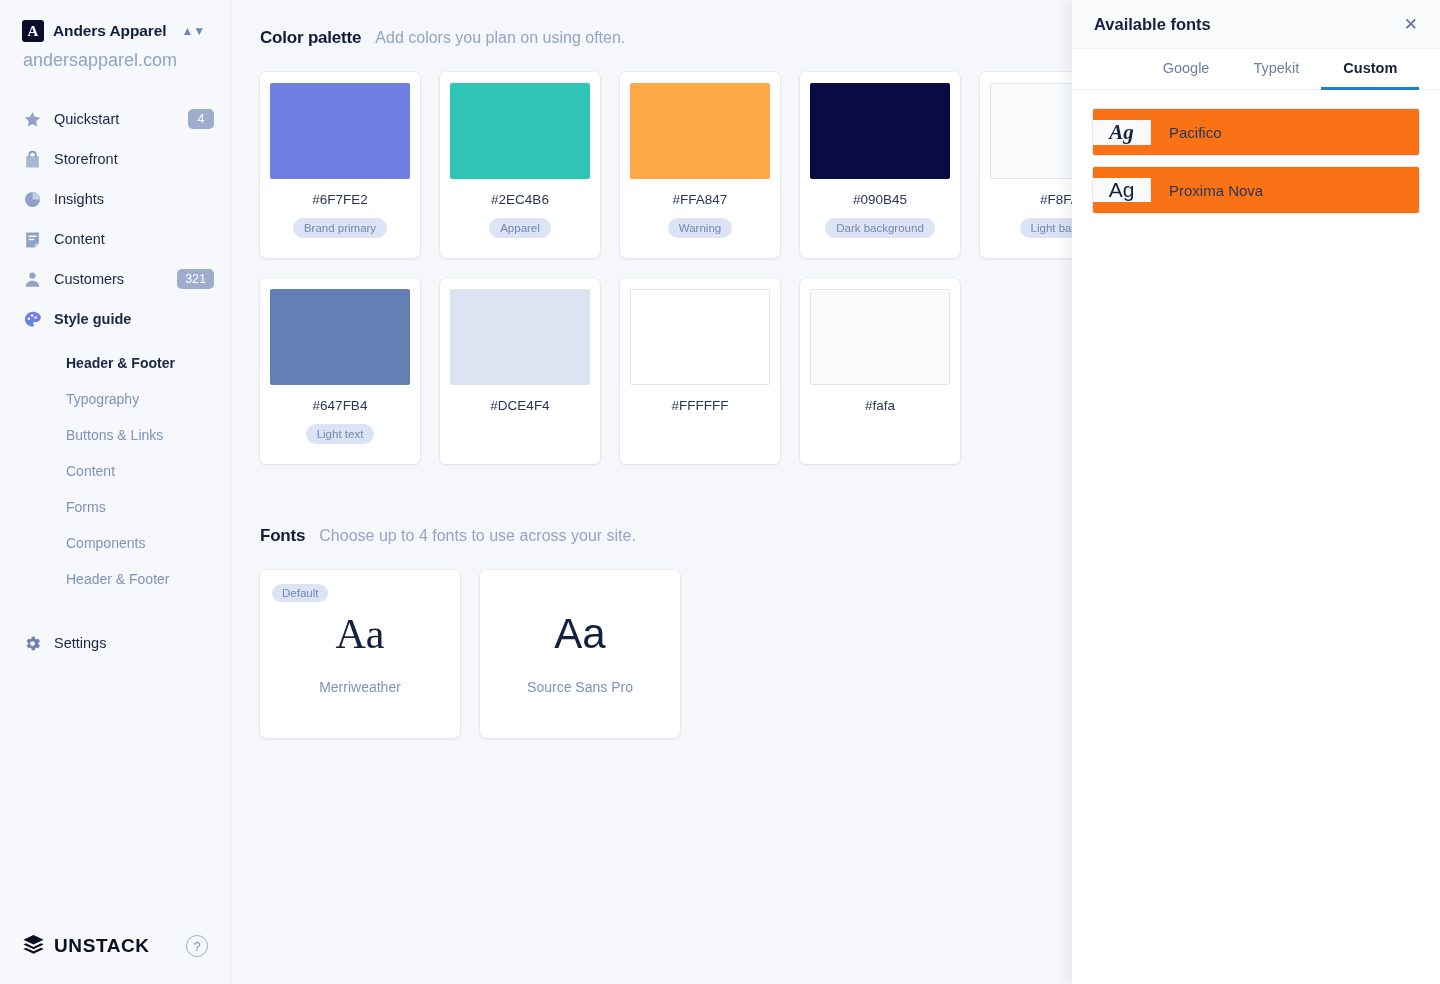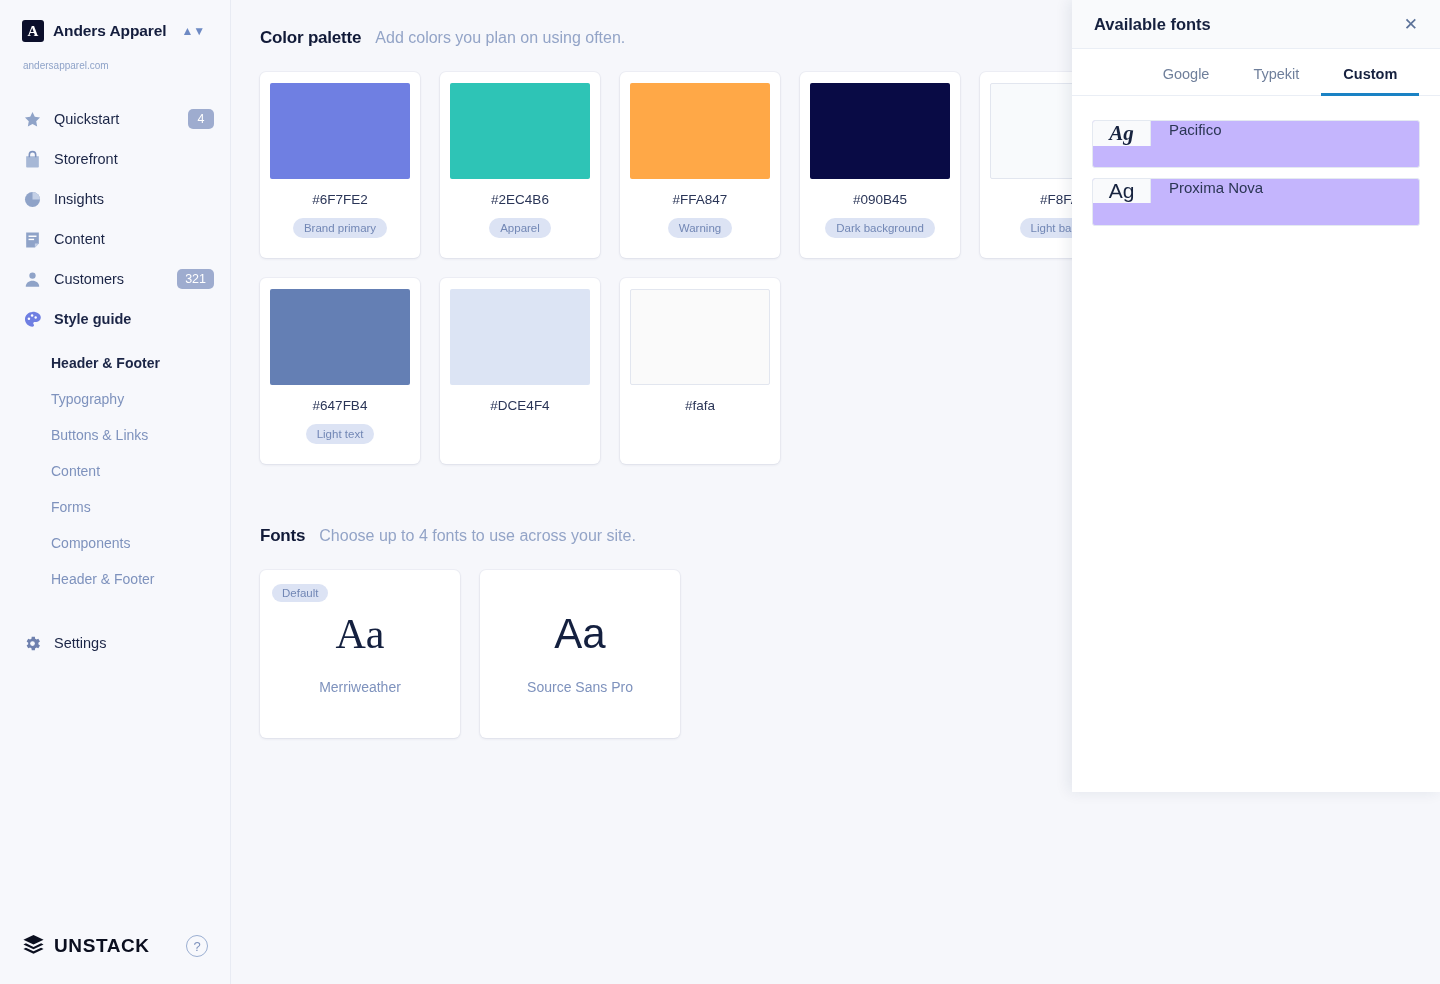--- a/index.html
+++ b/index.html
@@ -21,40 +21,40 @@
   }
   .brand { padding: 20px 22px 0 22px; }
   .brand-row { display: flex; align-items: center; gap: 9px; }
   .brand-logo {
     width: 22px; height: 22px; background: #0B0F2B; border-radius: 3px;
     color: #fff; font-size: 15px; font-weight: bold; line-height: 22px;
     text-align: center; font-family: "Liberation Serif", serif;
   }
   .brand-name { font-size: 15.5px; font-weight: bold; color: #141D3D; letter-spacing: -0.1px; }
   .brand-switch { margin-left: 6px; color: #6E8AC4; font-size: 12px; line-height: 1; }
-  .brand-url { font-size: 10px; color: #8FA3C8; margin-top: 18px; margin-left: 1px; }
+  .brand-url { font-size: 18px; color: #8FA3C8; margin-top: 8px; margin-left: 1px; }
 
   .nav { margin-top: 28px; }
   .nav-item {
     display: flex; align-items: center; height: 40px;
     padding: 0 16px 0 22px; gap: 12px; cursor: pointer; position: relative;
   }
   .nav-icon { width: 20px; height: 20px; flex: 0 0 20px; display: flex; align-items: center; justify-content: center; }
   .nav-label { font-size: 14.5px; color: #1B2546; flex: 1; }
   .badge {
     background: #9EACCF; color: #fff; font-size: 12.5px;
     border-radius: 5px; padding: 3px 8px; min-width: 26px; text-align: center;
     font-weight: 400;
   }
   .nav-item.active .nav-label { font-weight: bold; }
 
   .subnav { margin-top: 6px; }
   .subnav-item {
     height: 36px; display: flex; align-items: center;
-    padding-left: 51px; font-size: 14px; color: #7E92BD; cursor: pointer;
+    padding-left: 66px; font-size: 14px; color: #7E92BD; cursor: pointer;
   }
   .subnav-item.active { color: #1B2546; font-weight: bold; }
 
   .nav-settings { margin-top: 26px; }
 
   .sidebar-spacer { flex: 1; }
   .sidebar-footer {
     height: 76px; display: flex; align-items: center; justify-content: space-between;
     padding: 0 22px; border-top: 0;
   }
@@ -128,48 +128,47 @@
     background: #DCE3F4; color: #7287B5; font-size: 11.5px;
     border-radius: 11px; padding: 3px 10px;
   }
   .font-aa { font-size: 42px; color: #14203F; line-height: 1; margin-bottom: 6px; }
   .font-aa.serif { font-family: "Liberation Serif", serif; }
   .font-aa.sans { font-family: "Liberation Sans", sans-serif; }
   .font-name { font-size: 14px; color: #7E92BD; margin-top: 18px; }
 
   
   .panel {
-    position: absolute; top: 0; right: 0; width: 368px; height: 792px;
+    position: absolute; top: 0; right: 0; width: 368px; height: 984px;
     background: #fff;
     box-shadow: -3px 0 14px rgba(25,40,80,0.09);
     display: flex; flex-direction: column;
     z-index: 20;
-    gap: 6px;
   }
   .panel-head {
     height: 49px; display: flex; align-items: center; justify-content: space-between;
     padding: 0 22px; border-bottom: 1px solid #EAEEF5; background: #F9FAFC;
   }
   .panel-title { font-size: 16.5px; font-weight: bold; color: #16213F; }
   .panel-close { font-size: 17px; color: #5C7299; cursor: pointer; line-height: 1; }
   .panel-tabs {
     display: flex; align-items: stretch; justify-content: center; gap: 0;
     border-bottom: 1px solid #EAEEF5; height: 41px; padding-left: 48px;
   }
   .tab {
     padding: 0 22px; display: flex; align-items: center;
     font-size: 14.5px; color: #6F7F9B; cursor: pointer;
     border-bottom: 3px solid transparent; margin-bottom: -1px;
   }
   .tab.active { color: #16213F; font-weight: bold; border-bottom-color: #1A82C4; }
   .panel-body { padding: 18px 20px; }
   .font-row {
-    display: flex; align-items: flex-start; height: 48px;
+    display: flex; align-items: center; height: 48px;
     border: 1px solid #E4E9F1; border-radius: 3px; margin-bottom: 10px;
-    background: #c4b5fd; cursor: pointer; overflow: hidden;
+    background: #f97316; cursor: pointer; overflow: hidden;
   }
   .font-row-glyph {
     width: 58px; flex: 0 0 58px; display: flex; align-items: center; justify-content: center;
     background: #F9FAFC; border-right: 1px solid #E4E9F1;
     font-size: 21px; color: #17233F;
   }
   .font-row-glyph.script { font-family: "Liberation Serif", serif; font-style: italic; font-weight: bold; }
   .font-row-glyph.sans { font-family: "Liberation Sans", sans-serif; }
   .font-row-name {
     flex: 1; display: flex; align-items: center; padding-left: 18px;
@@ -342,20 +341,24 @@
           <div class="swatch-hex">#647FB4</div>
           <div class="pill">Light text</div>
         </div>
 
 
         <div class="swatch-card no-pill">
           <div class="swatch-chip" style="background:#DCE4F4"></div>
           <div class="swatch-hex">#DCE4F4</div>
         </div>
 
+        <div class="swatch-card no-pill">
+          <div class="swatch-chip bordered" style="background:#FFFFFF"></div>
+          <div class="swatch-hex">#FFFFFF</div>
+        </div>
 
         <div class="swatch-card no-pill">
           <div class="swatch-chip bordered" style="background:#fafafa"></div>
           <div class="swatch-hex">#fafa</div>
         </div>
 
 
       </div>
     </section>
 

